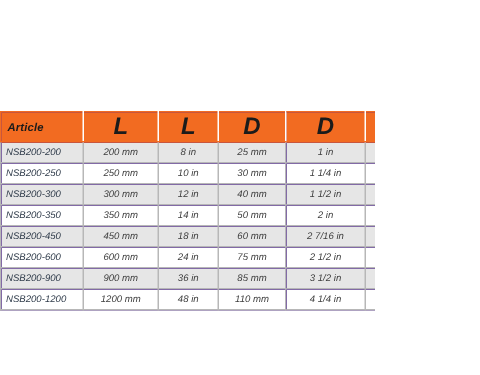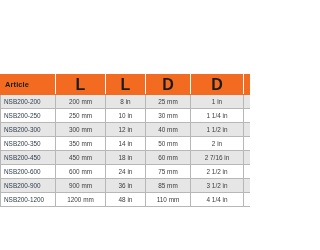--- a/index.html
+++ b/index.html
@@ -24,20 +24,21 @@
     position: absolute;
     left: 0;
     top: 74px;
     width: 250px;
   }
   table.spec {
     border-collapse: collapse;
     table-layout: fixed;
     width: 250px;
     background: #4c1d95;
+    font-style: italic;
   }
   table.spec td, table.spec th {
     border: 1px solid #b7b7b7;
     padding: 0;
     margin: 0;
   }
   
   thead tr.head-row th {
     background: #F26B21;
     border: 1px solid #F26B21;

